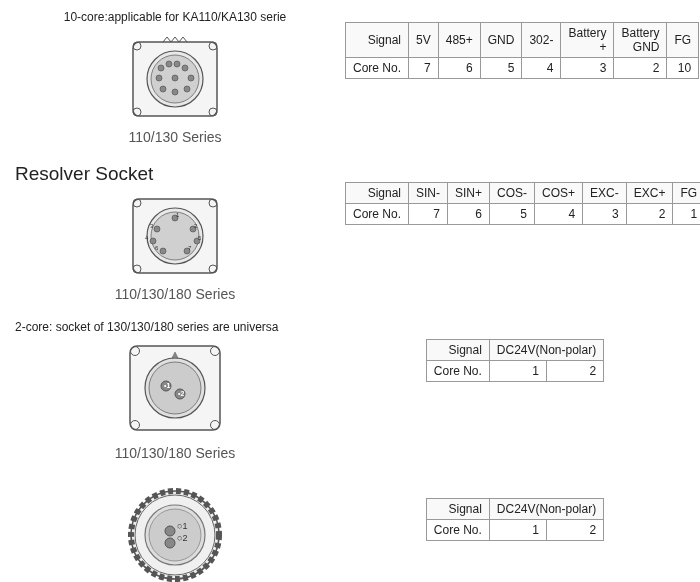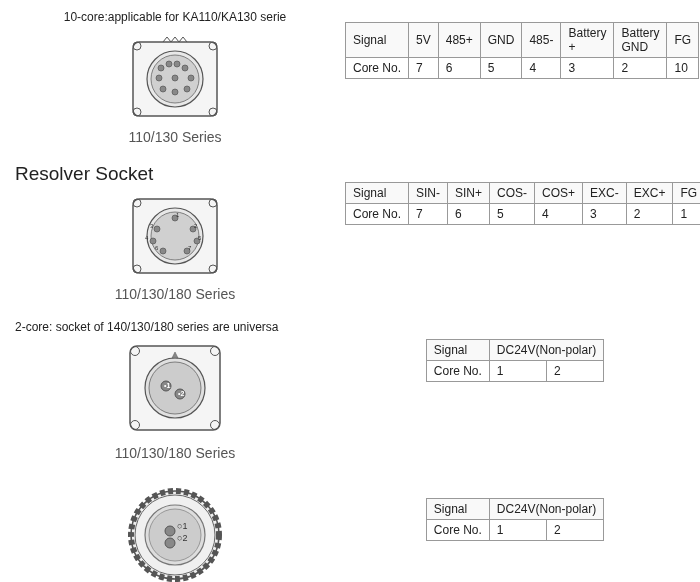--- a/index.html
+++ b/index.html
@@ -38,21 +38,21 @@
       justify-content: center;
       min-height: 80px;
     }
     table {
       border-collapse: collapse;
       font-size: 12px;
     }
     table td, table th {
       border: 1px solid #999;
       padding: 3px 7px;
-      text-align: left;
+      text-align: right;
       white-space: nowrap;
     }
     table tr:first-child td {
       background: #f9f9f9;
     }
 
     
     .connector-svg {
       margin: 6px 0 2px 0;
     }
@@ -111,21 +111,21 @@
     <div class="caption">110/130 Series</div>
   </div>
   <div class="right-col">
     <table>
       <tbody>
           <tr>
         <td>Signal</td>
         <td>5V</td>
         <td>485+</td>
         <td>GND</td>
-        <td>485-</td>
+        <td>302-</td>
         <td>Battery<br>+</td>
         <td>Battery<br>GND</td>
         <td>FG</td>
       </tr>
       <tr>
         <td>Core No.</td>
         <td>7</td>
         <td>6</td>
         <td>5</td>
         <td>4</td>
@@ -198,21 +198,21 @@
         <td>1</td>
       </tr>
     </tbody>
       </table>
   </div>
 </div>
 
 <div class="section">
   <div class="left-col">
     <div class="section-header">
-      <div class="subtitle">2-core: socket of 140/130/180 series are universa</div>
+      <div class="subtitle">2-core: socket of 130/130/180 series are universa</div>
     </div>
 
     <svg class="connector-svg" width="120" height="100" viewBox="0 0 120 100">
       <rect x="15" y="6" width="90" height="84" rx="7" ry="7" fill="#f5f5f5" stroke="#555" stroke-width="1.5"></rect>
 
       <circle cx="20" cy="11" r="4.5" fill="none" stroke="#555" stroke-width="1"></circle>
       <circle cx="100" cy="11" r="4.5" fill="none" stroke="#555" stroke-width="1"></circle>
       <circle cx="20" cy="85" r="4.5" fill="none" stroke="#555" stroke-width="1"></circle>
       <circle cx="100" cy="85" r="4.5" fill="none" stroke="#555" stroke-width="1"></circle>
 

